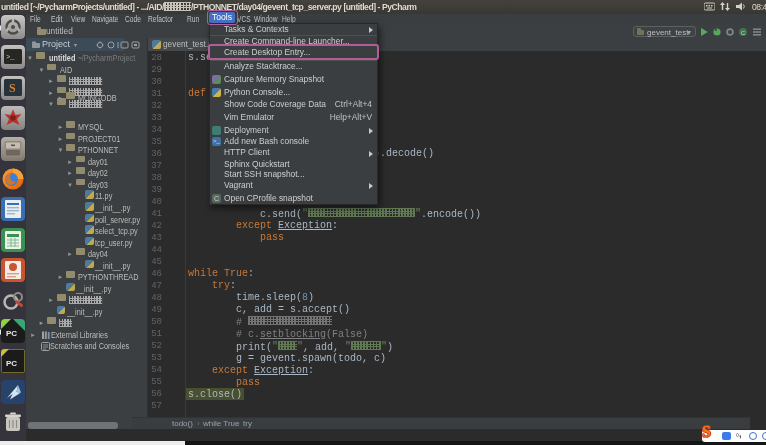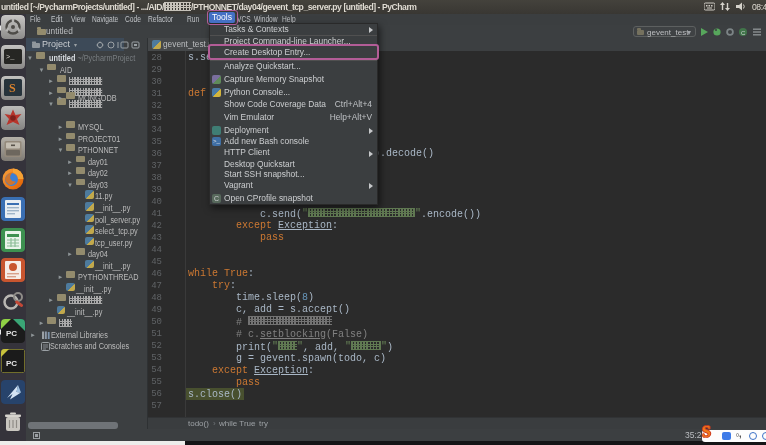--- a/index.html
+++ b/index.html
@@ -12,21 +12,21 @@
 #toolbar{left:26px;top:25px;width:740px;height:13px;background:#3c3f41}
 #panelbg{left:26px;top:38px;width:122px;height:391px;background:#3c3f41;border-right:1px solid #2e3133}
 #phead{left:26px;top:38px;width:98px;height:13px;background:#3d4a58;color:#c8ccd0;font-size:9px;line-height:13px}
 #tabbar{left:148px;top:38px;width:618px;height:13px;background:#3c3f41}
 #tab1{left:148px;top:38px;width:70px;height:13px;background:#45484a;color:#bcbec0;font-size:8.3px;line-height:13px}
 #editor{left:148px;top:51px;width:618px;height:366px;background:#2b2b2b}
 #l56{left:186px;top:387.5px;width:58px;height:12px;background:#48502f}
 #gutter{left:148px;top:51.5px;width:38px;color:#606366;font-family:"Liberation Mono",monospace;font-size:9px;line-height:12px;text-align:right;padding-right:24px}
 #code{left:188px;top:51.5px;width:580px;color:#a9b7c6;font-family:"Liberation Mono",monospace;font-size:10px;line-height:12px;white-space:pre}
 #code,#gutter{font-kerning:none}
-#crumbs{left:148px;top:417px;width:618px;height:12px;background:#3a3d3f;border-top:1px solid #313335;color:#9da1a5;font-size:8px;line-height:11px}
+#crumbs{left:132px;top:417px;width:618px;height:12px;background:#3a3d3f;border-top:1px solid #313335;color:#9da1a5;font-size:8px;line-height:11px}
 #status{left:26px;top:429px;width:740px;height:12px;background:#3c3f41;color:#bbbec1;font-size:8.5px;line-height:12px}
 #botwhite{left:0;top:441px;width:185px;height:4px;background:#ededeb}
 #botdark{left:185px;top:441px;width:581px;height:4px;background:#151517}
 .trow{position:absolute;left:26px;width:121px;height:12px;color:#bcbcbc;font-size:8.3px;line-height:12px;white-space:nowrap;overflow:hidden}
 .trow i{position:absolute;font-style:normal;top:0}
 .arr{color:#8f9698;font-size:6px;line-height:6px}
 .tx{transform:scaleX(0.88);transform-origin:0 0}
 .fold{position:absolute;top:3px;width:9px;height:6.5px;background:#938b6d;border-radius:1px}
 .fold:before{content:"";position:absolute;left:0;top:-2px;width:4px;height:2px;background:#938b6d;border-radius:1px 1px 0 0}
 .pyi{position:absolute;top:2px;width:8.5px;height:8.5px;border-radius:2px;background:linear-gradient(135deg,#4e7b9d 55%,#c2a94c 55%)}
@@ -448,45 +448,38 @@
         <span class="kw">pass</span>
 s.close()
 </div>
 <div class="abs" id="crumbs">
       <span style="position:absolute;left:40px">todo()</span>
       <span style="position:absolute;left:65px;color:#707579">›</span>
       <span style="position:absolute;left:71px">while True</span>
       <span style="position:absolute;left:105px;color:#707579">›</span>
       <span style="position:absolute;left:111px">try</span>
     </div>
-<div class="abs" id="status">
-      <svg style="position:absolute;left:7px;top:3px" width="7" height="7">
-        <rect x="0.5" y="0.5" width="6" height="6" fill="none" stroke="#9b9fa3"></rect>
-        <rect x="2" y="2" width="3" height="3" fill="#9b9fa3"></rect>
-      </svg>
-      <span style="position:absolute;left:659px">35:2</span>
-    </div>
 <div class="abs" style="left:28px;top:422px;width:90px;height:7px;background:#6f7377;border-radius:3px"></div>
 <div class="abs" id="botwhite"></div>
 <div class="abs" id="botdark"></div>
 <div class="abs" id="dmenu">
 <div class="mi" style="top:0.0px">
         <span class="lb">Tasks &amp; Contexts</span>
         <span class="sub"></span>
       </div>
 <div class="msep" style="top:10.6px"></div>
 <div class="mi" style="top:11.6px">
-        <span class="lb">Project Command-line Launcher...</span>
+        <span class="lb">Create Command-line Launcher...</span>
       </div>
 <div class="mi" style="top:22.9px">
         <span class="lb">Create Desktop Entry...</span>
       </div>
 <div class="msep" style="top:36.4px"></div>
 <div class="mi" style="top:37.0px">
-        <span class="lb">Analyze Quickstart...</span>
+        <span class="lb">Analyze Stacktrace...</span>
       </div>
 <div class="mi" style="top:49.9px">
         <span class="mic" style="background:linear-gradient(135deg,#7a6f9e 55%,#5f8a5a 55%)"></span>
         <span class="lb">Capture Memory Snapshot</span>
       </div>
 <div class="mi" style="top:62.8px">
         <span class="mic" style="background:linear-gradient(135deg,#4a7aa5 55%,#d3b53d 55%)"></span>
         <span class="lb">Python Console...</span>
       </div>
 <div class="mi" style="top:74.6px">
@@ -504,21 +497,21 @@
       </div>
 <div class="mi" style="top:111.7px">
         <span class="mic" style="background:#3f6fa5;color:#dfe2e4;font-size:6px">&gt;_</span>
         <span class="lb">Add new Bash console</span>
       </div>
 <div class="mi" style="top:123.4px">
         <span class="lb">HTTP Client</span>
         <span class="sub"></span>
       </div>
 <div class="mi" style="top:134.5px">
-        <span class="lb">Desktop Quickstart</span>
+        <span class="lb">Sphinx Quickstart</span>
       </div>
 <div class="mi" style="top:145.2px">
         <span class="lb">Start SSH snapshot...</span>
       </div>
 <div class="mi" style="top:168.7px">
         <span class="mic" style="background:#57695c;color:#cfd2d4">C</span>
         <span class="lb">Open CProfile snapshot</span>
       </div>
 <div class="mi" style="top:156.3px">
         <span class="lb">Vagrant</span>

